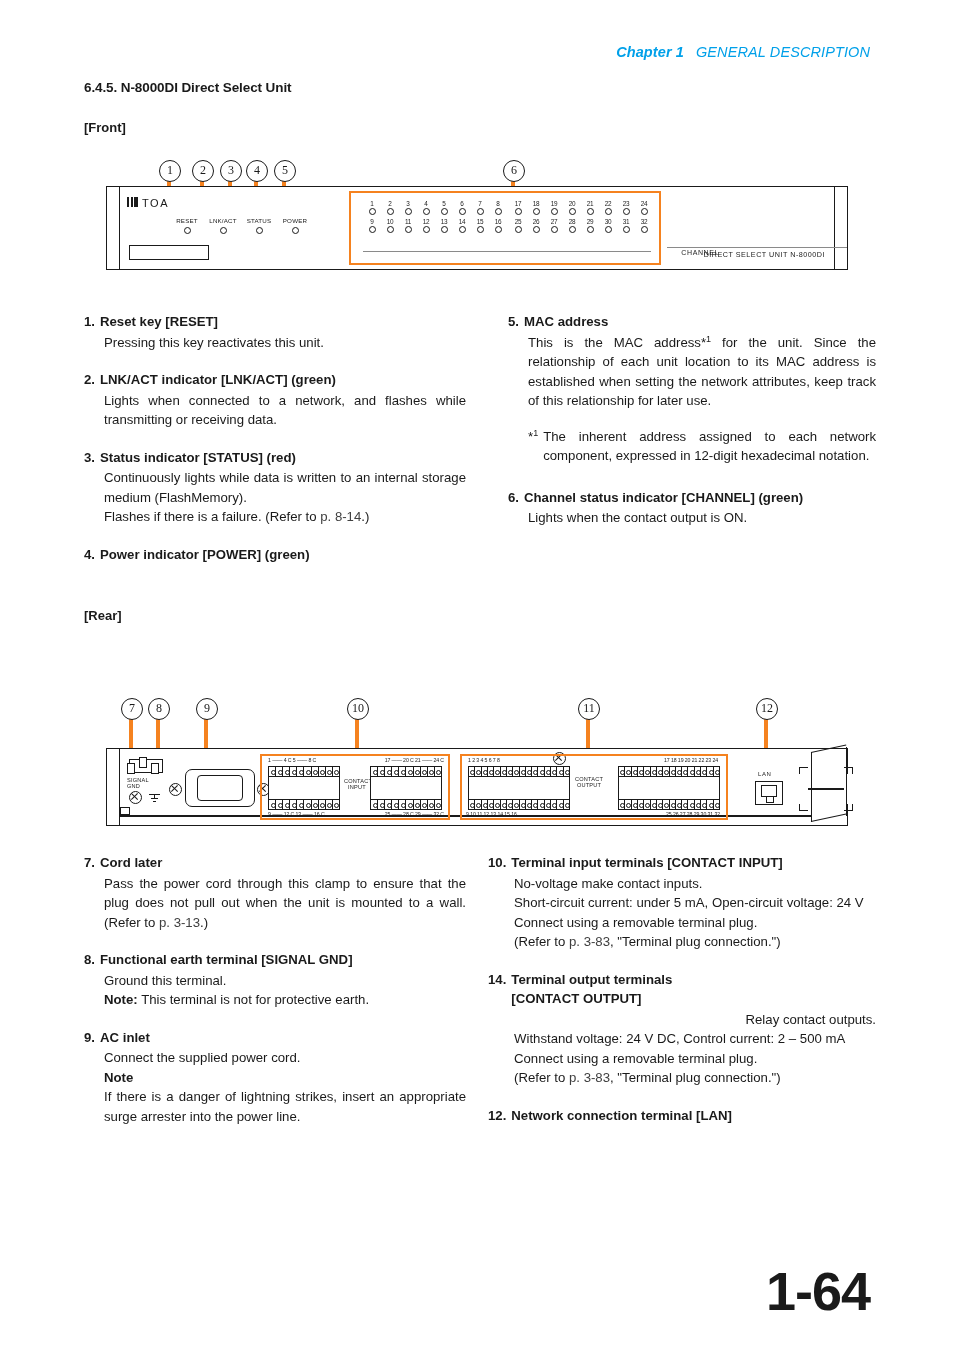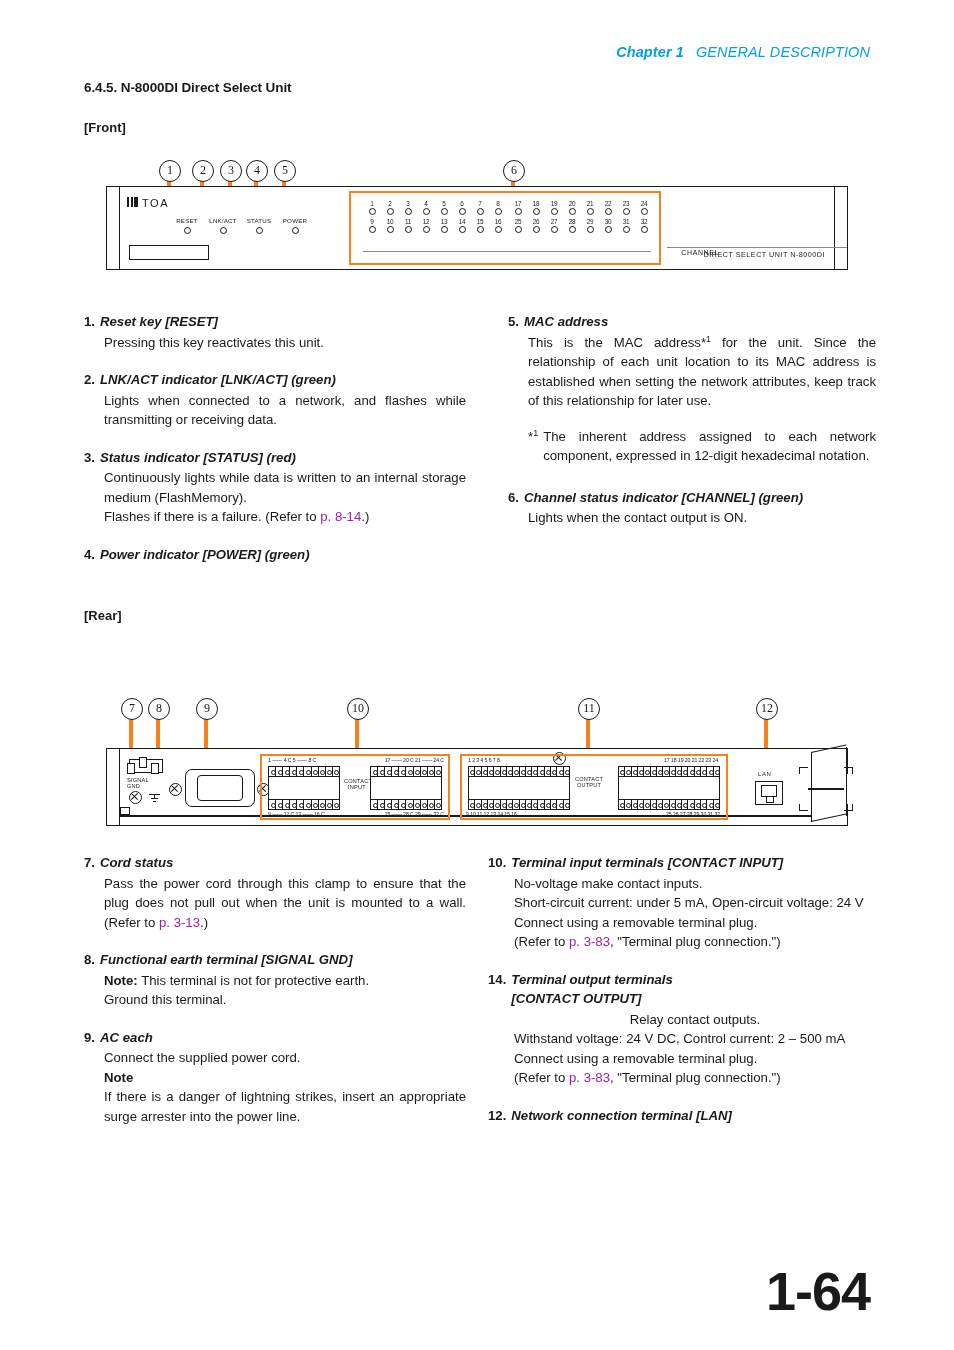--- a/index.html
+++ b/index.html
@@ -345,31 +345,31 @@
   #col-right-bot  { left: 488px; top: 853px; width: 388px; }
 
   .entry { margin-bottom: 18px; }
   .entry:last-child { margin-bottom: 0; }
   .entry .etitle {
     font-weight: bold;
     display: flex;
     margin-bottom: 1px;
   }
   .entry .etitle .enum { flex: 0 0 auto; margin-right: 5px; }
-  .entry .etitle .etext { flex: 1 1 auto; font-style: italic; }
+  .entry .etitle .etext { flex: 1 1 auto; }
   .entry .ebody {
     padding-left: 20px;
     text-align: justify;
   }
   .entry .ebody.nojust { text-align: left; }
   .entry .ebody p { margin: 0; }
   #col-right-bot .entry .ebody { padding-left: 26px; }
   #col-right-bot .entry .etitle .enum { margin-right: 5px; }
   .note-b { font-weight: bold; }
-  .lnk { color: #a21caf; }
+  .lnk { color: #404040; }
   .fn {
     padding-left: 20px;
     margin-top: 16px;
     text-align: justify;
     display: flex;
   }
   .fn .fnmark { flex: 0 0 auto; margin-right: 5px; }
   .fn .fntext { flex: 1 1 auto; text-align: justify; }
   sup.stiny { font-size: 9px; vertical-align: super; line-height: 0; }
 
@@ -880,42 +880,42 @@
       </div>
     </div>
   </div>
 </div>
 
 <div class="col" id="col-left-bot">
 
   <div class="entry">
     <div class="etitle">
       <span class="enum">7.</span>
-      <span class="etext">Cord status</span>
+      <span class="etext">Cord later</span>
     </div>
     <div class="ebody">
       <p><span>Pass the power cord through this clamp to ensure that the plug does not pull out when the unit is mounted to a wall. (Refer to </span><span class="lnk">p. 3-13</span><span>.)</span></p>
     </div>
   </div>
 
   <div class="entry">
     <div class="etitle">
       <span class="enum">8.</span>
       <span class="etext">Functional earth terminal [SIGNAL GND]</span>
     </div>
     <div class="ebody nojust">
+      <p>Ground this terminal.</p>
       <p><span class="note-b">Note:</span><span> This terminal is not for protective earth.</span></p>
-      <p>Ground this terminal.</p>
     </div>
   </div>
 
   <div class="entry">
     <div class="etitle">
       <span class="enum">9.</span>
-      <span class="etext">AC each</span>
+      <span class="etext">AC inlet</span>
     </div>
     <div class="ebody">
       <p class="nojust" style="text-align:left">Connect the supplied power cord.</p>
       <p class="note-b" style="text-align:left">Note</p>
       <p>If there is a danger of lightning strikes, insert an appropriate surge arrester into the power line.</p>
     </div>
   </div>
 </div>
 
 <div class="col" id="col-right-bot">
@@ -932,21 +932,21 @@
       <p class="nojust" style="text-align:left"><span>(Refer to </span><span class="lnk">p. 3-83</span><span>, "Terminal plug connection.")</span></p>
     </div>
   </div>
 
   <div class="entry">
     <div class="etitle">
       <span class="enum">14.</span>
       <span class="etext"><span>Terminal output terminals</span><br><span>[CONTACT OUTPUT]</span></span>
     </div>
     <div class="ebody">
-      <p class="nojust" style="text-align:center">Relay contact outputs.</p>
+      <p class="nojust" style="text-align:right">Relay contact outputs.</p>
       <p class="nojust" style="text-align:left">Withstand voltage: 24 V DC, Control current: 2 – 500 mA</p>
       <p class="nojust" style="text-align:left">Connect using a removable terminal plug.</p>
       <p class="nojust" style="text-align:left"><span>(Refer to </span><span class="lnk">p. 3-83</span><span>, "Terminal plug connection.")</span></p>
     </div>
   </div>
 
   <div class="entry">
     <div class="etitle">
       <span class="enum">12.</span>
       <span class="etext">Network connection terminal [LAN]</span>

